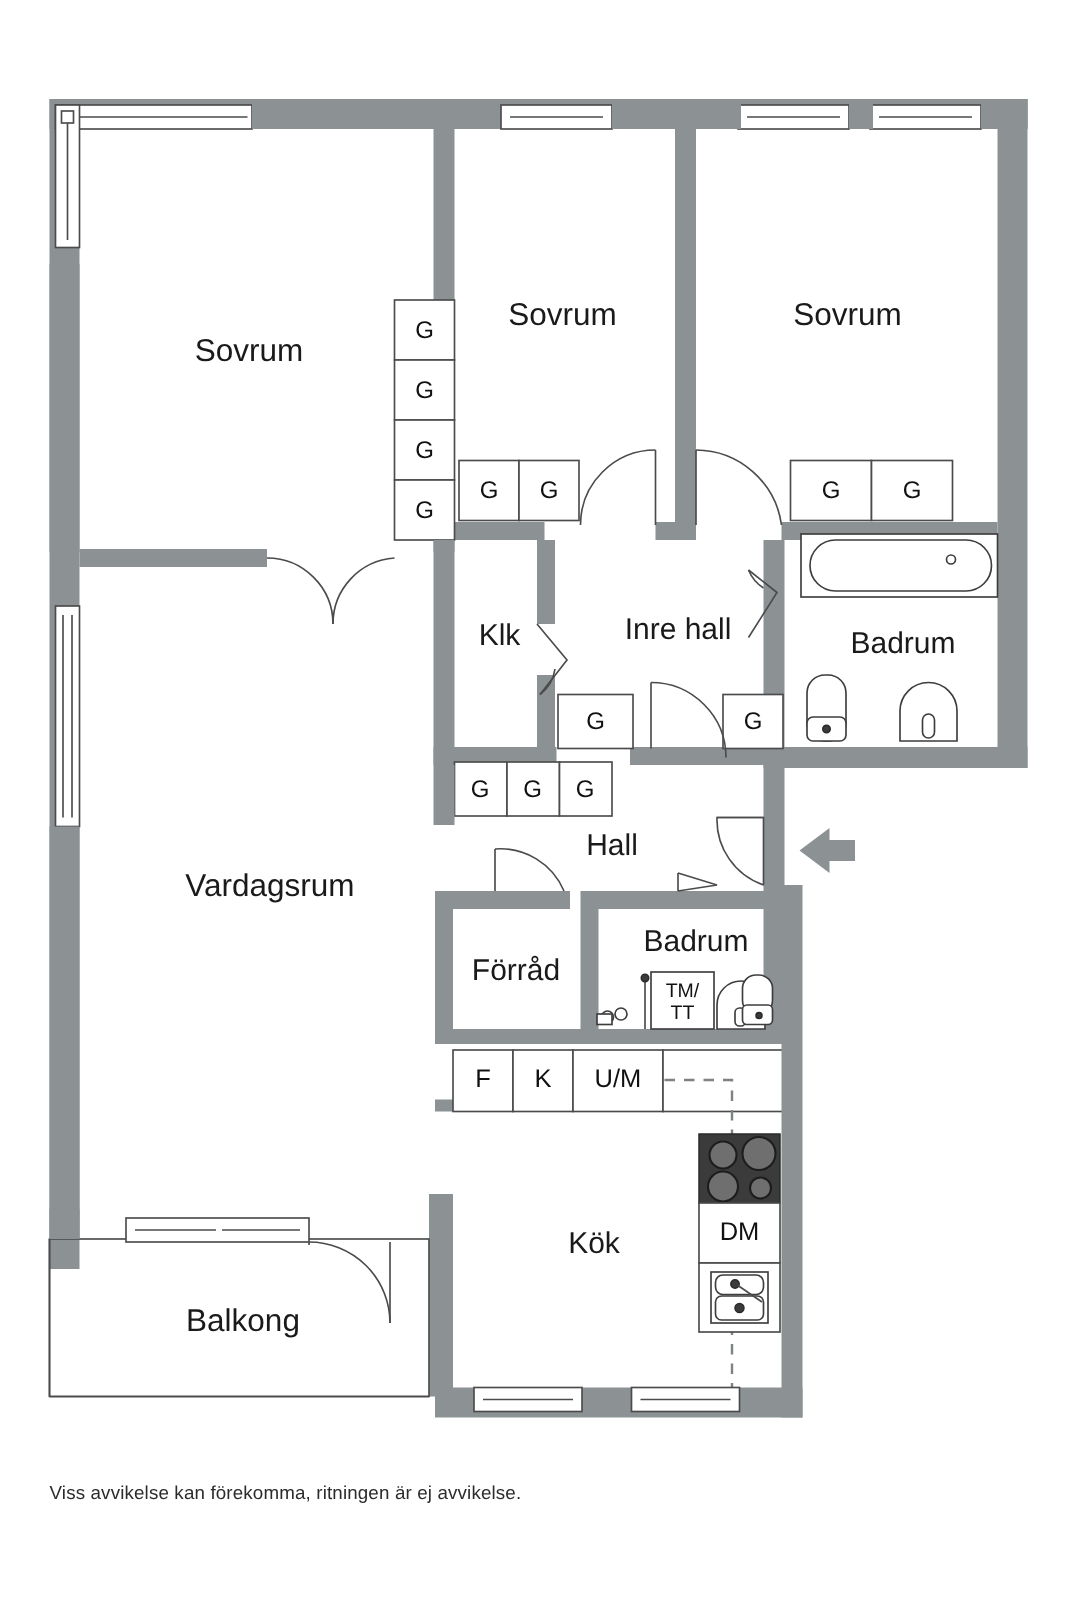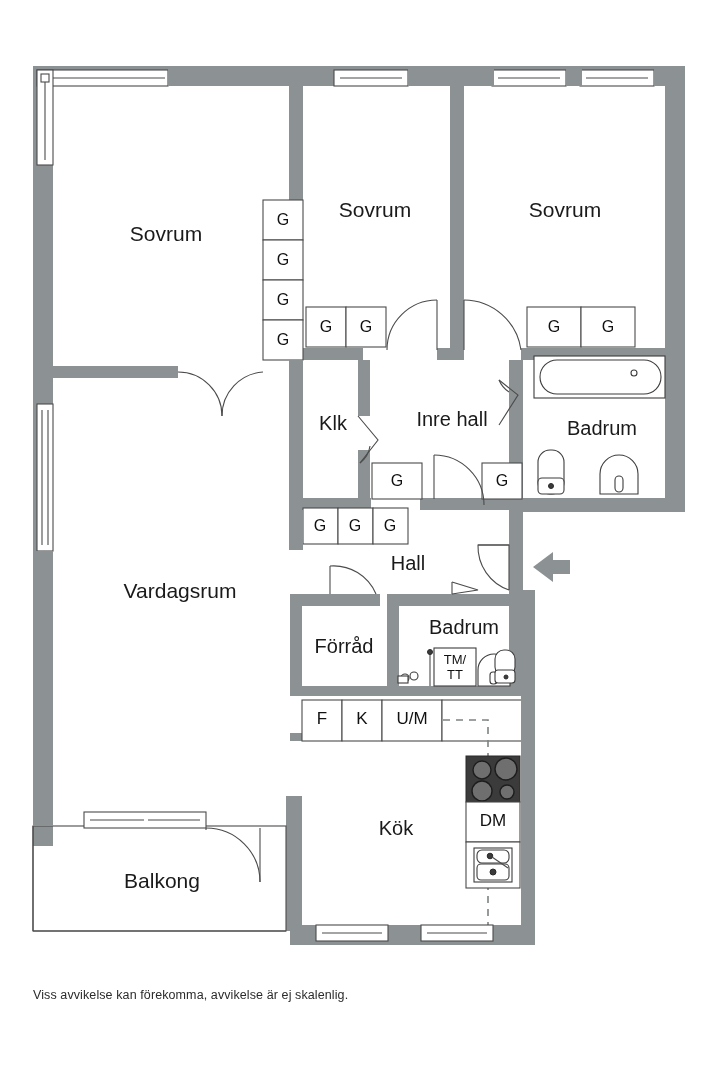--- a/index.html
+++ b/index.html
@@ -392,13 +392,13 @@
     <rect class="wall" x="33" y="551" width="20" height="275"></rect>
     <rect class="wall" x="168" y="66" width="124" height="20"></rect>
     <rect class="wall" x="408" y="66" width="86" height="20"></rect>
     <rect class="wall" x="566" y="66" width="16" height="20"></rect>
     <rect class="wall" x="654" y="66" width="31" height="20"></rect>
   </g>
 
 </svg>
 </div>
 
-<div class="footer-note">Viss avvikelse kan förekomma, avvikelse är ej skalenlig.</div>
+<div class="footer-note">Viss avvikelse kan förekomma, ritningen är ej avvikelse.</div>
 
 </body></html>

